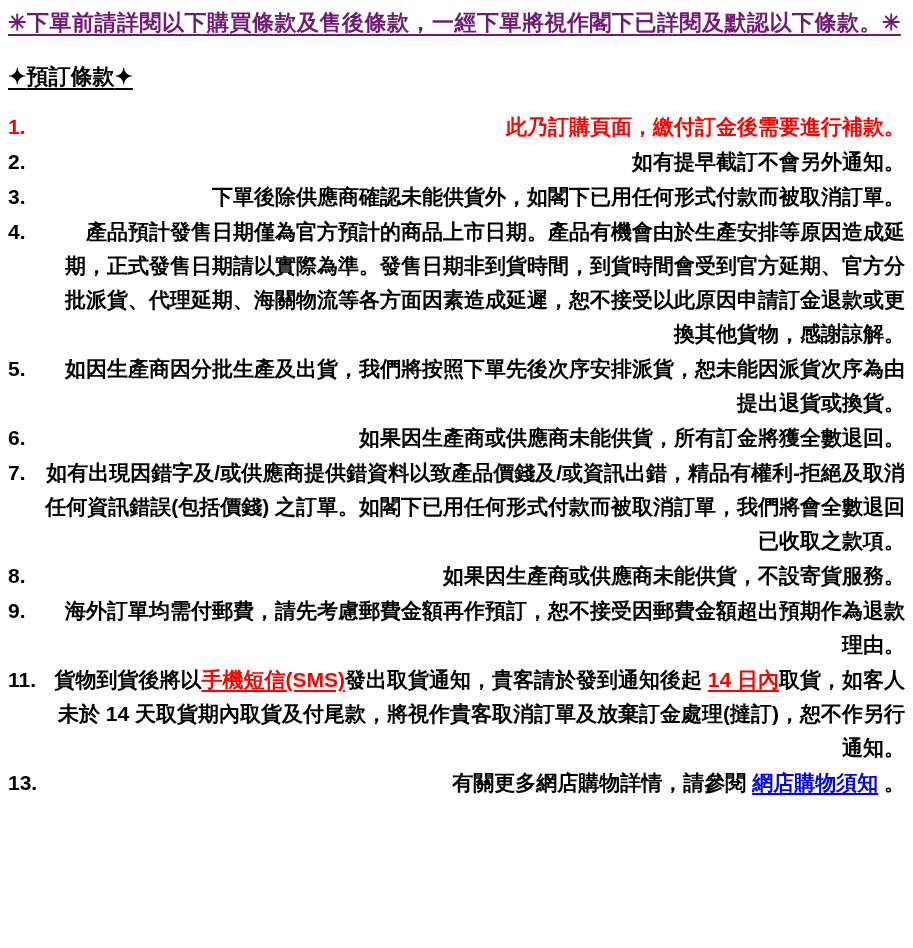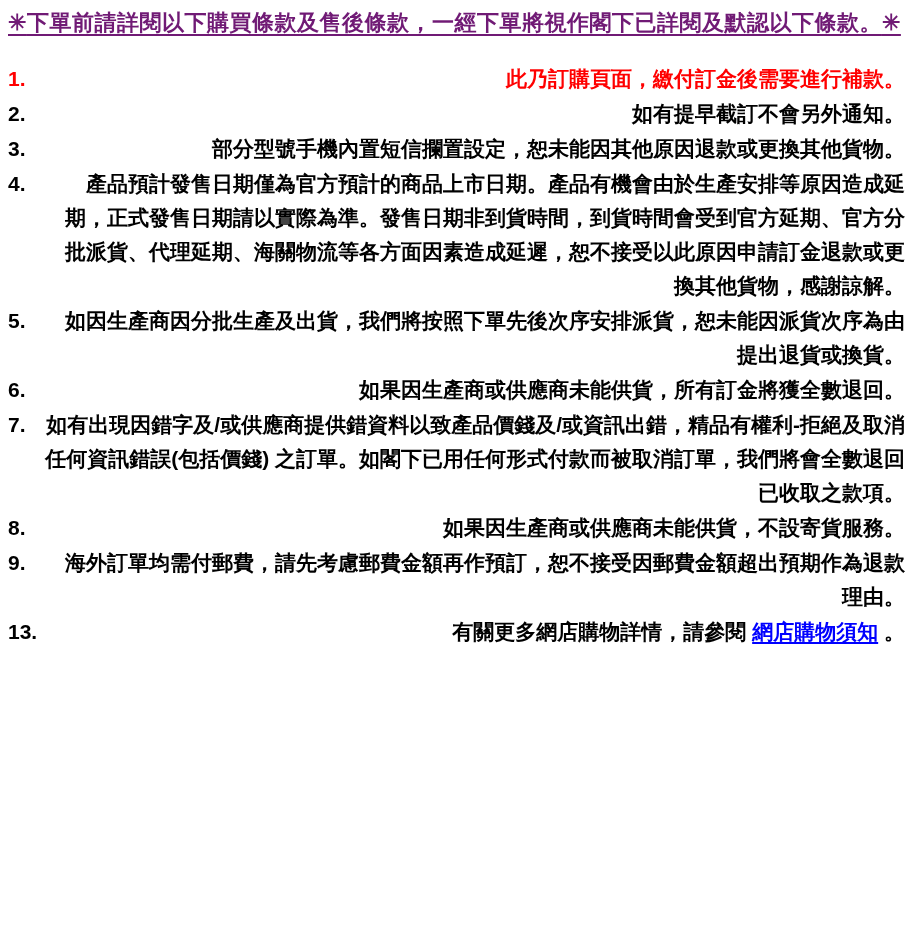--- a/index.html
+++ b/index.html
@@ -78,36 +78,39 @@
 </style>
 </head>
 <body>
 
 <div class="page">
 
   <div class="notice">
     <span>✳</span><span>下單前請詳閱以下購買條款及售後條款，一經下單將視作閣下已詳閱及默認以下條款。</span><span>✳</span>
   </div>
 
+  <div class="section-title">
+    <span class="title-inner"><span>✦</span><span>預訂條款</span><span>✦</span></span>
+  </div>
 
   <div class="terms">
 
     <div class="term red">
       <span class="num">1.</span>
       <span class="txt"><span>此乃訂購頁面，繳付訂金後需要進行補款。</span></span>
     </div>
 
     <div class="term">
       <span class="num">2.</span>
       <span class="txt"><span>如有提早截訂不會另外通知。</span></span>
     </div>
 
     <div class="term">
       <span class="num">3.</span>
-      <span class="txt"><span>部分型號手機內置短信攔置設定，恕未能因其他原因退款或更換其他貨物。</span></span>
+      <span class="txt"><span>下單後除供應商確認未能供貨外，如閣下已用任何形式付款而被取消訂單。</span></span>
     </div>
 
     <div class="term">
       <span class="num">4.</span>
       <span class="txt"><span>產品預計發售日期僅為官方預計的商品上市日期。產品有機會由於生產安排等原因造成延期，正式發售日期請以實際為準。發售日期非到貨時間，到貨時間會受到官方延期、官方分批派貨、代理延期、海關物流等各方面因素造成延遲，恕不接受以此原因申請訂金退款或更換其他貨物，感謝諒解。</span></span>
     </div>
 
     <div class="term">
       <span class="num">5.</span>
       <span class="txt"><span>如因生產商因分批生產及出貨，我們將按照下單先後次序安排派貨，恕未能因派貨次序為由提出退貨或換貨。</span></span>
@@ -127,20 +130,24 @@
       <span class="num">8.</span>
       <span class="txt"><span>如果因生產商或供應商未能供貨，不設寄貨服務。</span></span>
     </div>
 
     <div class="term">
       <span class="num">9.</span>
       <span class="txt"><span>海外訂單均需付郵費，請先考慮郵費金額再作預訂，恕不接受因郵費金額超出預期作為退款理由。</span></span>
     </div>
 
 
+    <div class="term">
+      <span class="num">11.</span>
+      <span class="txt"><span>貨物到貨後將以</span><span class="seg-red-u">手機短信(SMS)</span><span>發出取貨通知，貴客請於發到通知後起 </span><span class="seg-red-u">14 日內</span><span>取貨，如客人未於 14 天取貨期內取貨及付尾款，將視作貴客取消訂單及放棄訂金處理(撻訂)，恕不作另行通知。</span></span>
+    </div>
 
 
     <div class="term">
       <span class="num">13.</span>
       <span class="txt"><span>有關更多網店購物詳情，請參閱 </span><a class="seg-link">網店購物須知</a><span> 。</span></span>
     </div>
 
   </div>
 </div>
 

